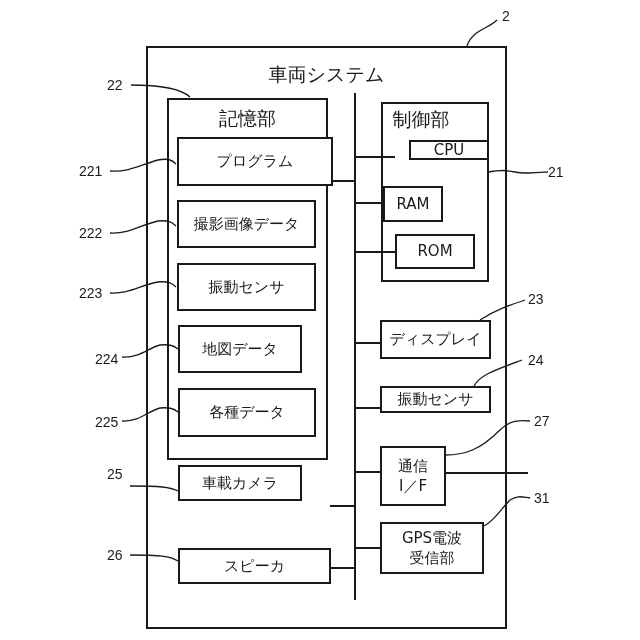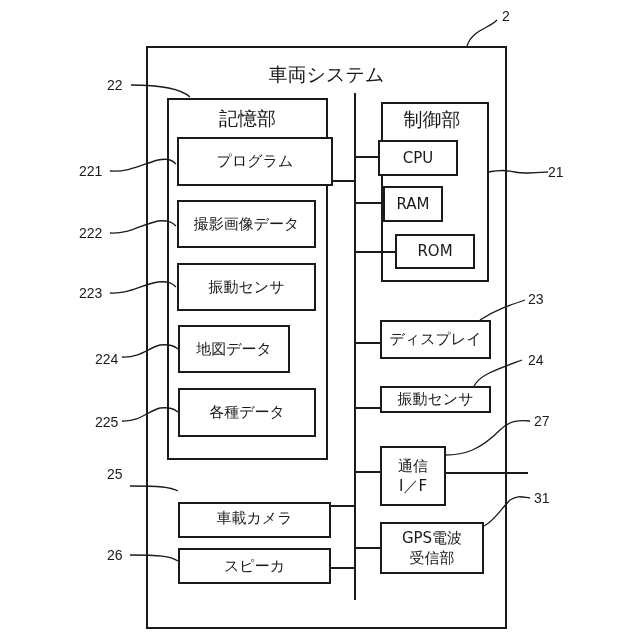--- a/index.html
+++ b/index.html
@@ -56,48 +56,48 @@
 <div class="title" style="left:146px;top:62px;width:361px;">車両システム</div>
 <div class="ref" style="left:502px;top:8px;">2</div>
 
 <div class="container" style="left:167px;top:98px;width:161px;height:362px;"></div>
 <div class="title" style="left:167px;top:106px;width:161px;">記憶部</div>
 <div class="ref" style="left:107px;top:77px;">22</div>
 
 <div class="box" style="left:177px;top:137px;width:156px;height:49px;">プログラム</div>
 <div class="box" style="left:177px;top:200px;width:139px;height:48px;">撮影画像データ</div>
 <div class="box" style="left:177px;top:263px;width:139px;height:48px;">振動センサ</div>
-<div class="box" style="left:178px;top:325px;width:112px;height:48px;">地図データ</div>
+<div class="box" style="left:178px;top:325px;width:124px;height:48px;">地図データ</div>
 <div class="box" style="left:178px;top:388px;width:138px;height:49px;">各種データ</div>
 
 <div class="ref" style="left:79px;top:163px;">221</div>
 <div class="ref" style="left:79px;top:225px;">222</div>
 <div class="ref" style="left:79px;top:285px;">223</div>
 <div class="ref" style="left:95px;top:351px;">224</div>
 <div class="ref" style="left:95px;top:414px;">225</div>
 
 <div class="container" style="left:381px;top:102px;width:108px;height:180px;"></div>
-<div class="title" style="left:388px;top:107px;width:88px;">制御部</div>
+<div class="title" style="left:377px;top:107px;width:88px;">制御部</div>
 <div class="ref" style="left:548px;top:164px;">21</div>
 
-<div class="box" style="left:378px;top:140px;width:80px;height:36px;">CPU</div>
+<div class="box" style="left:409px;top:140px;width:80px;height:20px;">CPU</div>
 <div class="box" style="left:383px;top:186px;width:60px;height:36px;">RAM</div>
 <div class="box" style="left:395px;top:234px;width:80px;height:35px;">ROM</div>
 
 <div class="box" style="left:380px;top:320px;width:111px;height:39px;">ディスプレイ</div>
 <div class="ref" style="left:528px;top:291px;">23</div>
 
 <div class="box" style="left:380px;top:386px;width:111px;height:27px;">振動センサ</div>
 <div class="ref" style="left:528px;top:352px;">24</div>
 
 <div class="box ml" style="left:380px;top:446px;width:66px;height:60px;">通信
 I／F</div>
 <div class="ref" style="left:534px;top:413px;">27</div>
 
 <div class="box ml" style="left:380px;top:522px;width:104px;height:52px;">GPS電波
 受信部</div>
 <div class="ref" style="left:534px;top:490px;">31</div>
 
-<div class="box" style="left:178px;top:502px;width:153px;height:36px;font-family:Liberation Mono, monospace;">車載カメラ</div>
+<div class="box" style="left:178px;top:465px;width:124px;height:36px;">車載カメラ</div>
 <div class="ref" style="left:107px;top:466px;">25</div>
 
 <div class="box" style="left:178px;top:548px;width:153px;height:36px;">スピーカ</div>
 <div class="ref" style="left:107px;top:547px;">26</div>
 
 </body></html>

